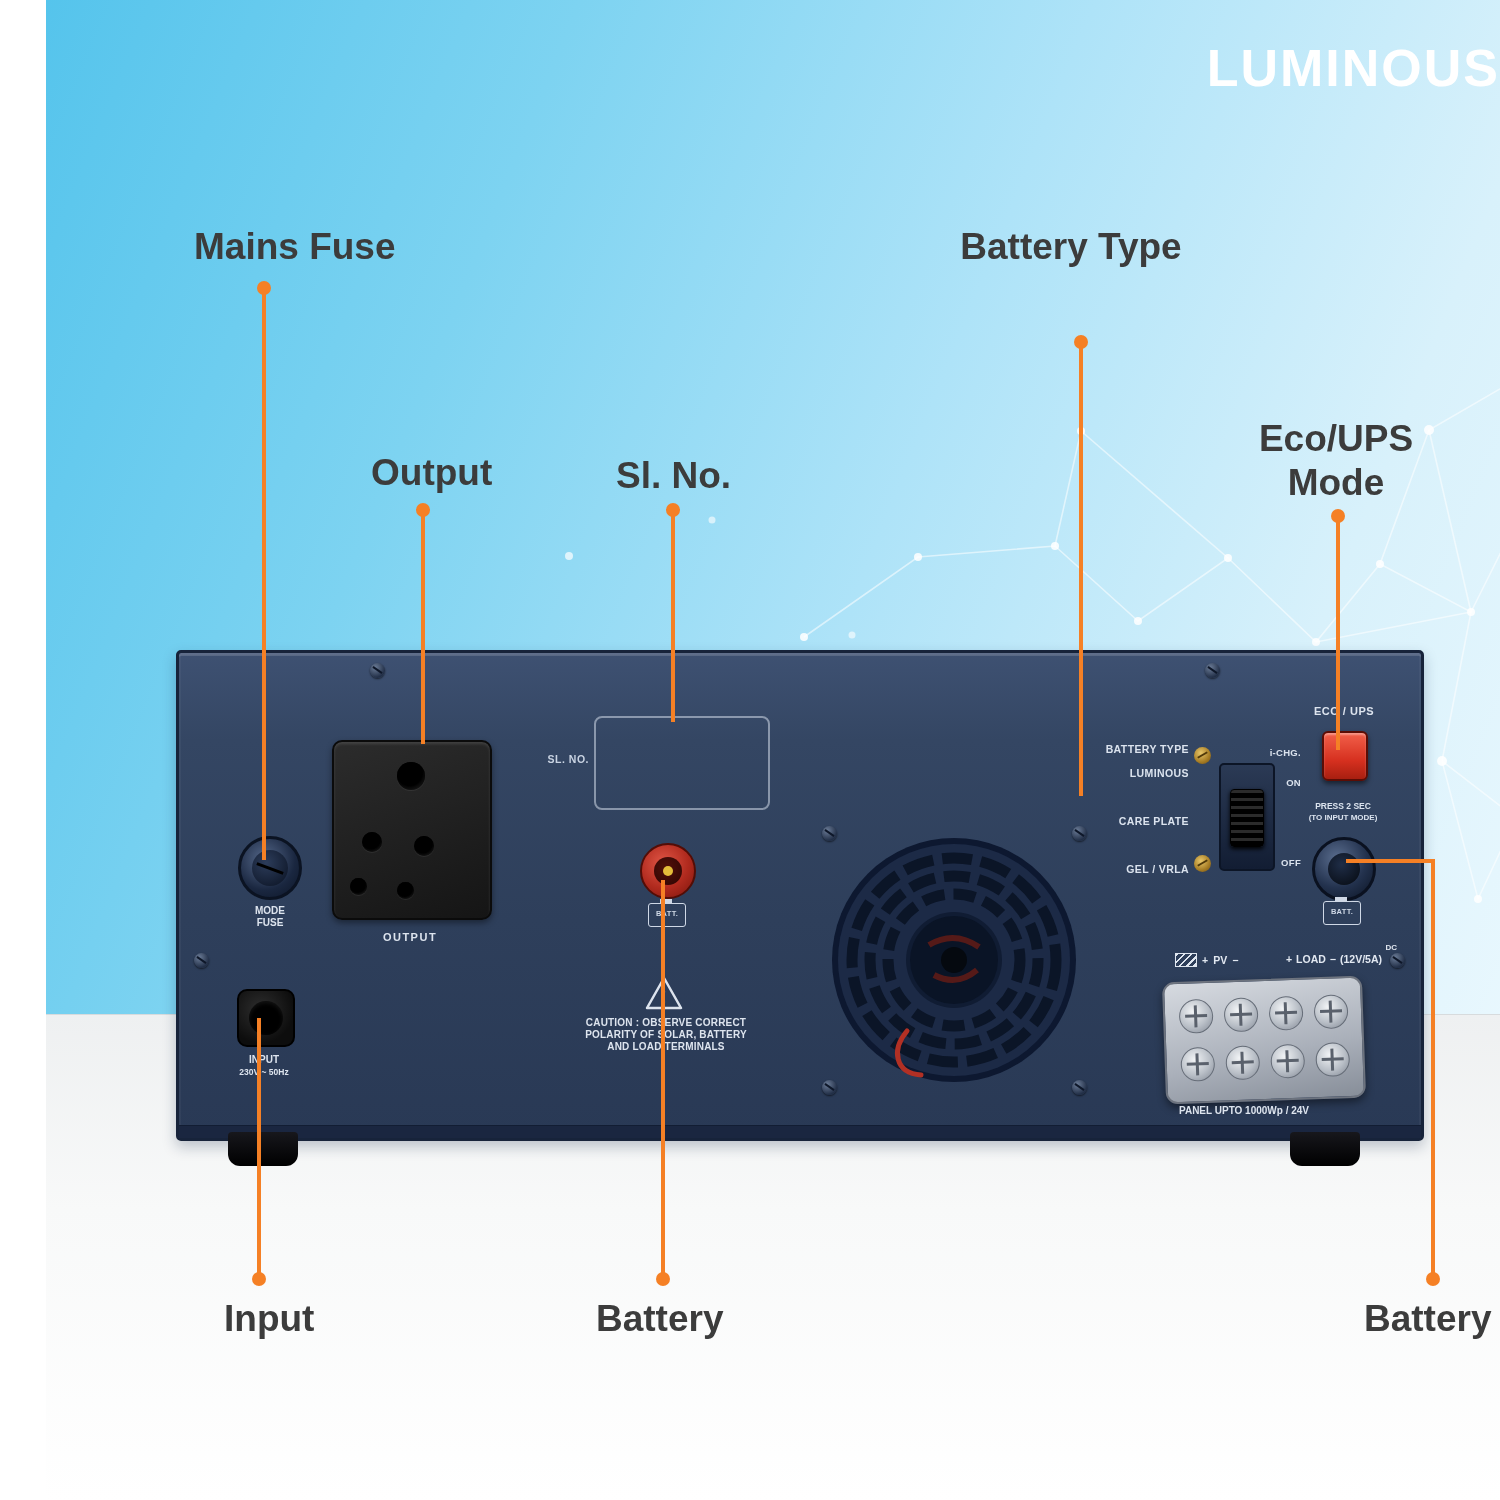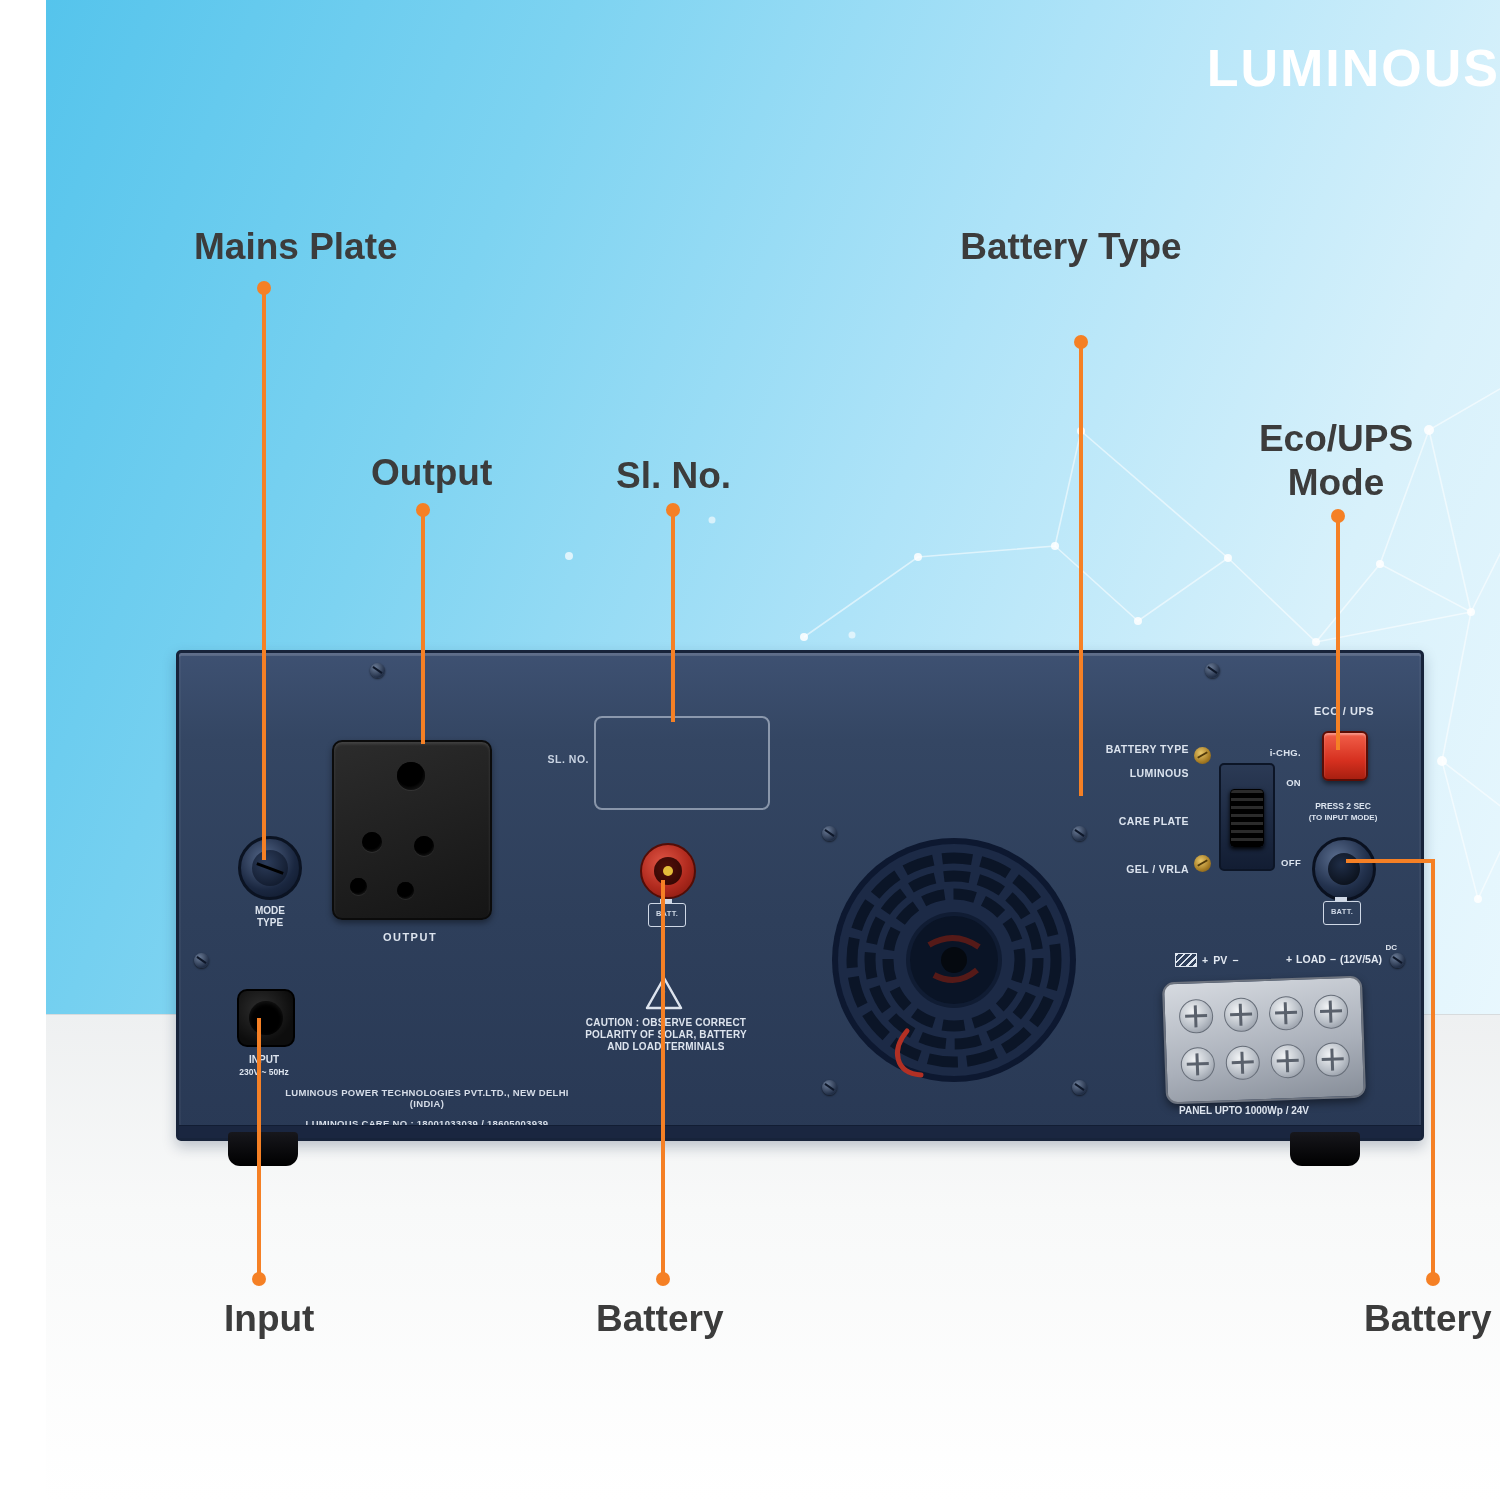--- a/index.html
+++ b/index.html
@@ -161,21 +161,21 @@
   <div class="device">
 
     <div class="screw" style="left:191px;top:10px;"></div>
     <div class="screw" style="left:1026px;top:10px;"></div>
     <div class="screw" style="left:15px;top:300px;"></div>
     <div class="screw" style="left:1211px;top:300px;"></div>
 
     <div class="fuse"></div>
     <div class="dtx" style="left:46px;top:252px;width:90px;text-align:center;font-size:10px;line-height:12px;">
       <div>MODE</div>
-      <div>TYPE</div>
+      <div>FUSE</div>
     </div>
 
     <div class="socket">
       <div class="hole" style="left:63px;top:20px;width:28px;height:28px;"></div>
       <div class="hole" style="left:28px;top:90px;width:20px;height:20px;"></div>
       <div class="hole" style="left:80px;top:94px;width:20px;height:20px;"></div>
       <div class="hole" style="left:16px;top:136px;width:17px;height:17px;"></div>
       <div class="hole" style="left:63px;top:140px;width:17px;height:17px;"></div>
     </div>
     <div class="dtx" style="left:166px;top:278px;width:130px;text-align:center;font-size:11px;letter-spacing:1.5px;">OUTPUT</div>
@@ -265,30 +265,26 @@
       <div class="tscrew" style="left:149px;top:64px;"></div>
     </div>
     <div class="dtx" style="left:1000px;top:452px;width:220px;font-size:10px;">PANEL UPTO 1000Wp / 24V</div>
 
     <div class="input-sock"></div>
     <div class="dtx" style="left:40px;top:400px;width:90px;text-align:center;font-size:10px;line-height:13px;">
       <div>INPUT</div>
       <div style="font-size:8.5px;font-weight:bold;">230V ~ 50Hz</div>
     </div>
 
-    <div class="footer-tx">
-      <div>LUMINOUS POWER TECHNOLOGIES PVT.LTD., NEW DELHI (INDIA)</div>
-      <div class="l2">LUMINOUS CARE NO.: 18001033039 / 18605003939</div>
-    </div>
   </div>
 
   <div class="foot" style="left:182px;top:1132px;"></div>
   <div class="foot" style="left:1244px;top:1132px;"></div>
 
-  <div class="c-label" style="left:148px;top:226px;">Mains Plate</div>
+  <div class="c-label" style="left:148px;top:226px;">Mains Fuse</div>
   <div class="c-dot" style="left:211px;top:281px;"></div>
   <div class="c-line" style="left:216px;top:294px;height:566px;"></div>
 
   <div class="c-label" style="left:325px;top:452px;">Output</div>
   <div class="c-dot" style="left:370px;top:503px;"></div>
   <div class="c-line" style="left:375px;top:516px;height:228px;"></div>
 
   <div class="c-label" style="left:570px;top:455px;">Sl. No.</div>
   <div class="c-dot" style="left:620px;top:503px;"></div>
   <div class="c-line" style="left:625px;top:516px;height:206px;"></div>

